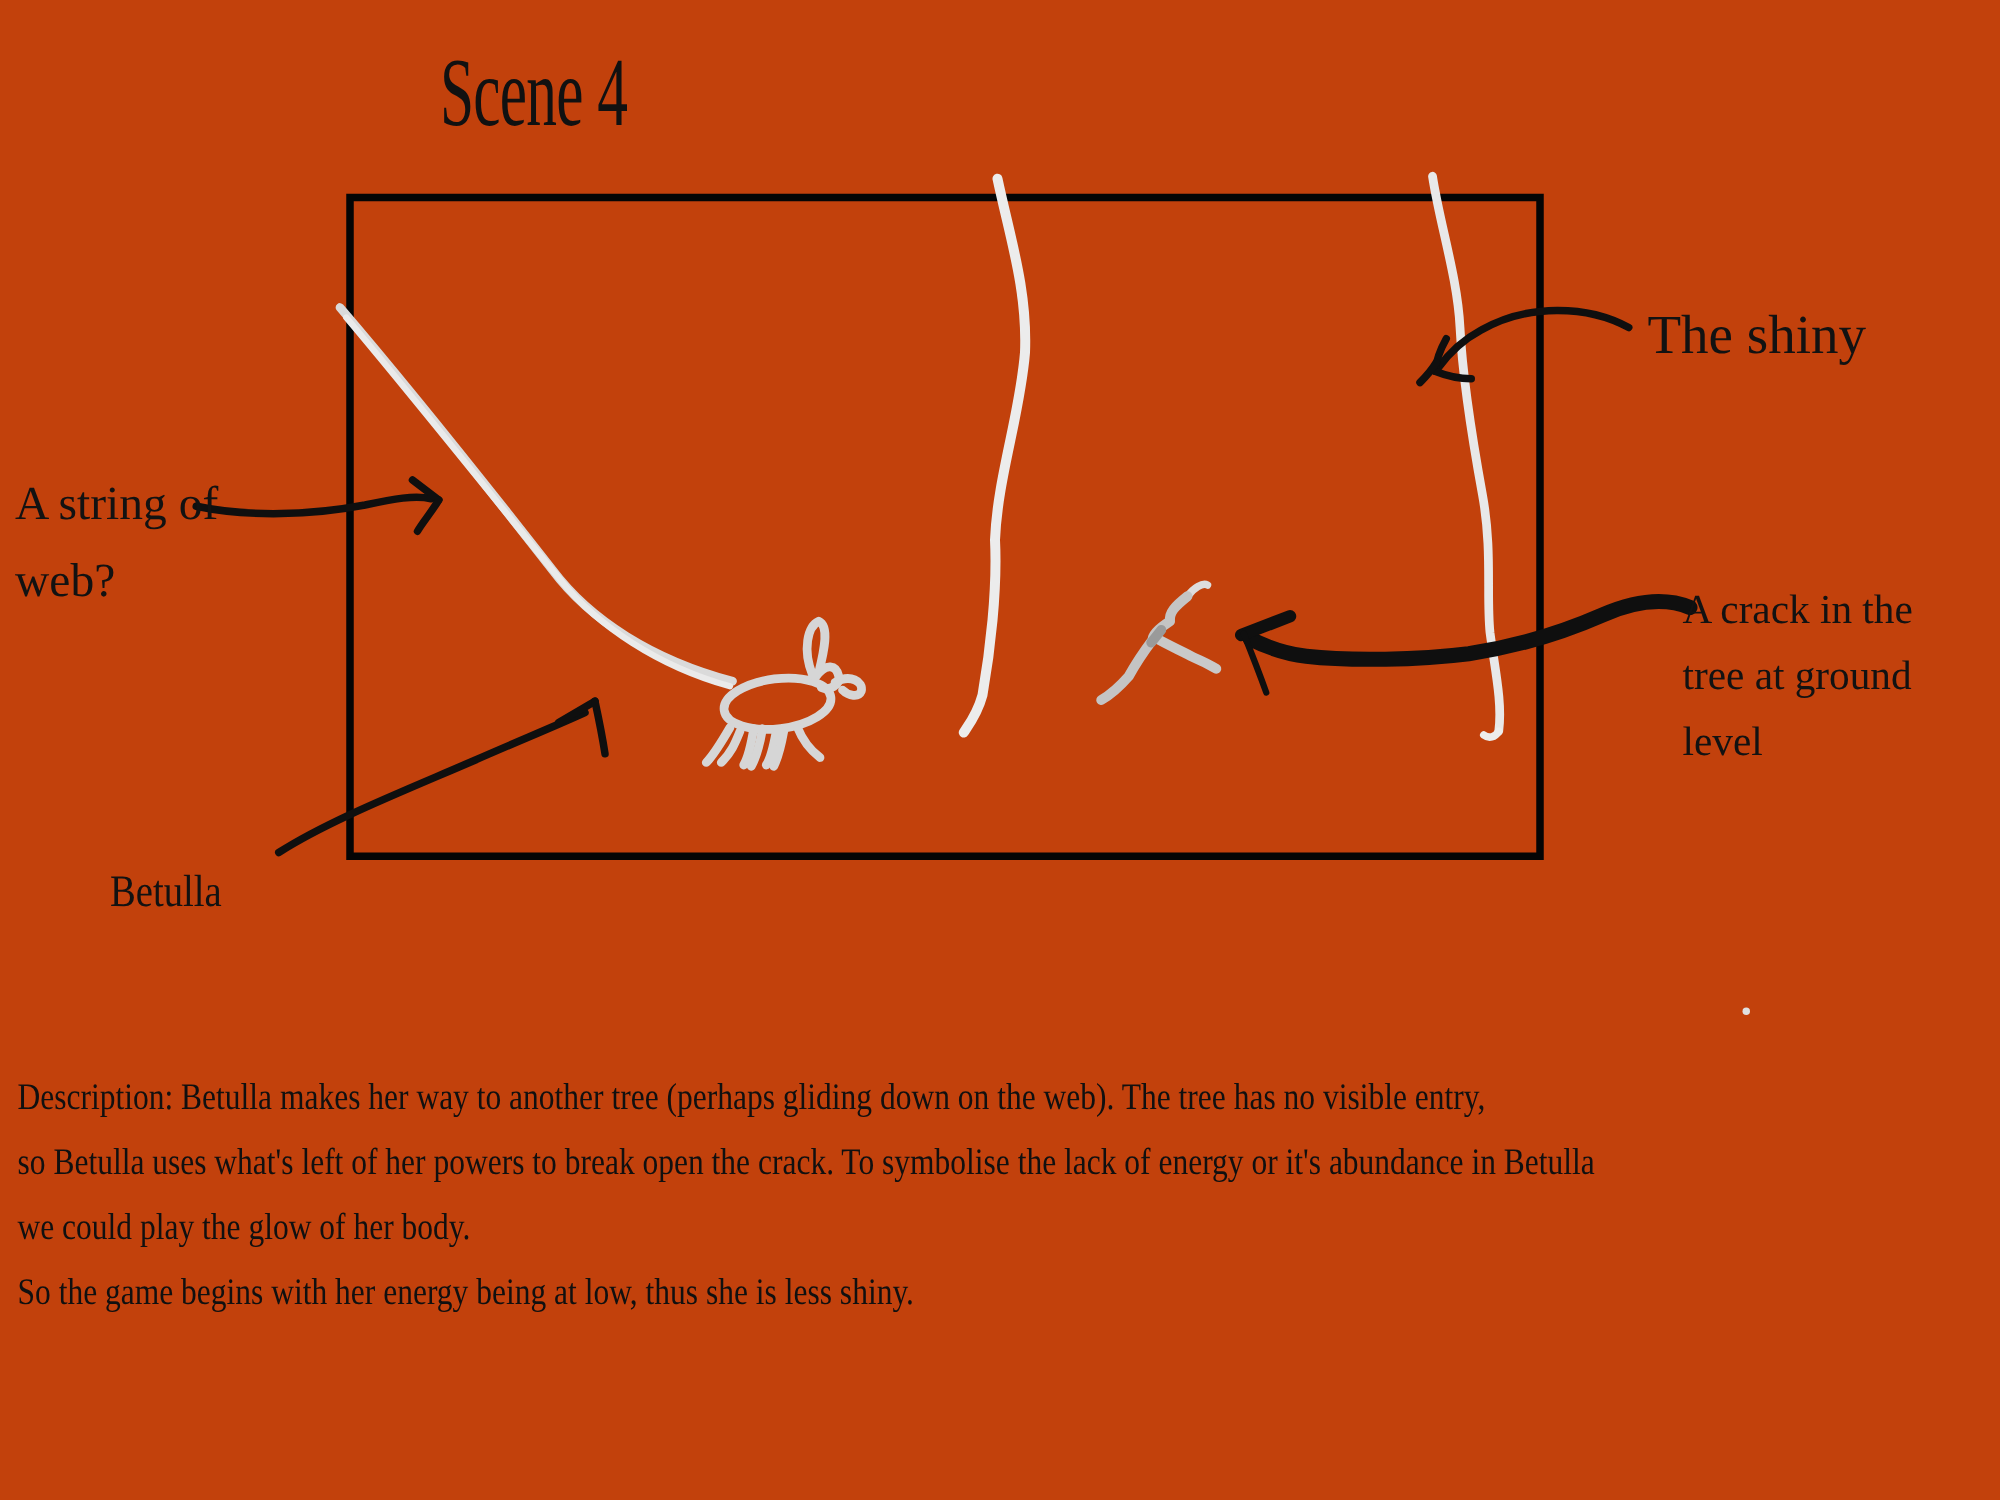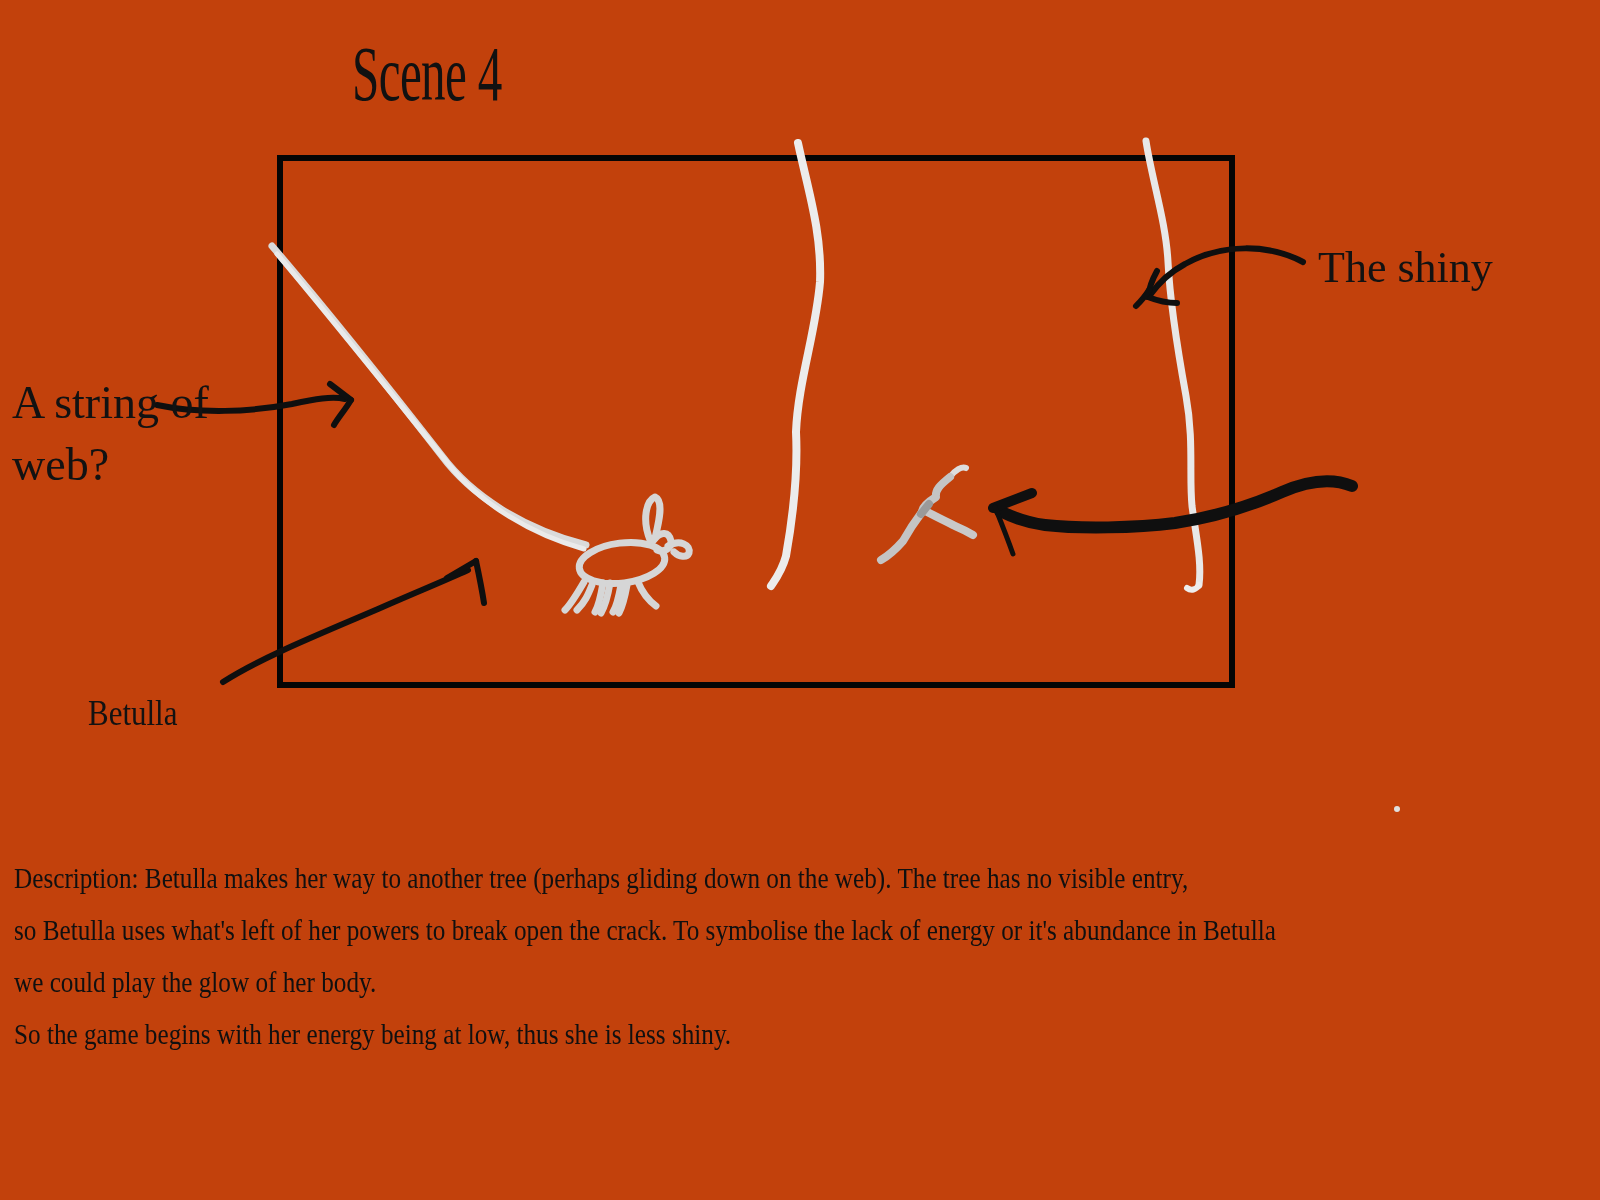--- a/index.html
+++ b/index.html
@@ -11,21 +11,21 @@
     position:absolute;left:352px;top:34px;margin:0;
     font-size:78px;font-weight:400;line-height:80px;letter-spacing:-1px;
     transform:scaleX(0.63);transform-origin:left top;white-space:nowrap;color:#111;
   }
   .frame{
     position:absolute;left:277px;top:155px;width:946px;height:521px;
     border:6px solid #050505;background:transparent;
   }
   .sketch-layer{position:absolute;left:0;top:0;width:1600px;height:1200px;pointer-events:none;}
   .label{position:absolute;white-space:nowrap;color:#121212;}
-  .label-web{left:12px;top:372px;font-size:46px;line-height:62px;}
+  .label-web{left:12px;top:372px;font-size:38px;line-height:62px;}
   .label-tree{left:1318px;top:245px;font-size:44px;line-height:46px;}
   .label-crack{left:1346px;top:462px;font-size:33px;line-height:53px;}
   .label-betulla{
     left:88px;top:694px;font-size:36px;line-height:38px;
     transform:scaleX(0.86);transform-origin:left top;letter-spacing:0;
   }
   .description{
     position:absolute;left:14px;top:852px;font-size:30px;line-height:52px;
     transform:scaleX(0.84);transform-origin:left top;white-space:nowrap;color:#101010;
   }
@@ -103,20 +103,25 @@
     </g>
   </svg>
 
   <div class="label label-web">
     <div>A string of</div>
     <div>web?</div>
   </div>
 
   <div class="label label-tree">The shiny</div>
 
+  <div class="label label-crack">
+    <div>A crack in the</div>
+    <div>tree at ground</div>
+    <div>level</div>
+  </div>
 
   <div class="label label-betulla">Betulla</div>
 
   <div class="description">
     <div>Description: Betulla makes her way to another tree (perhaps gliding down on the web). The tree has no visible entry,</div>
     <div>so Betulla uses what's left of her powers to break open the crack. To symbolise the lack of energy or it's abundance in Betulla</div>
     <div>we could play the glow of her body.</div>
     <div>So the game begins with her energy being at low, thus she is less shiny.</div>
   </div>
 

